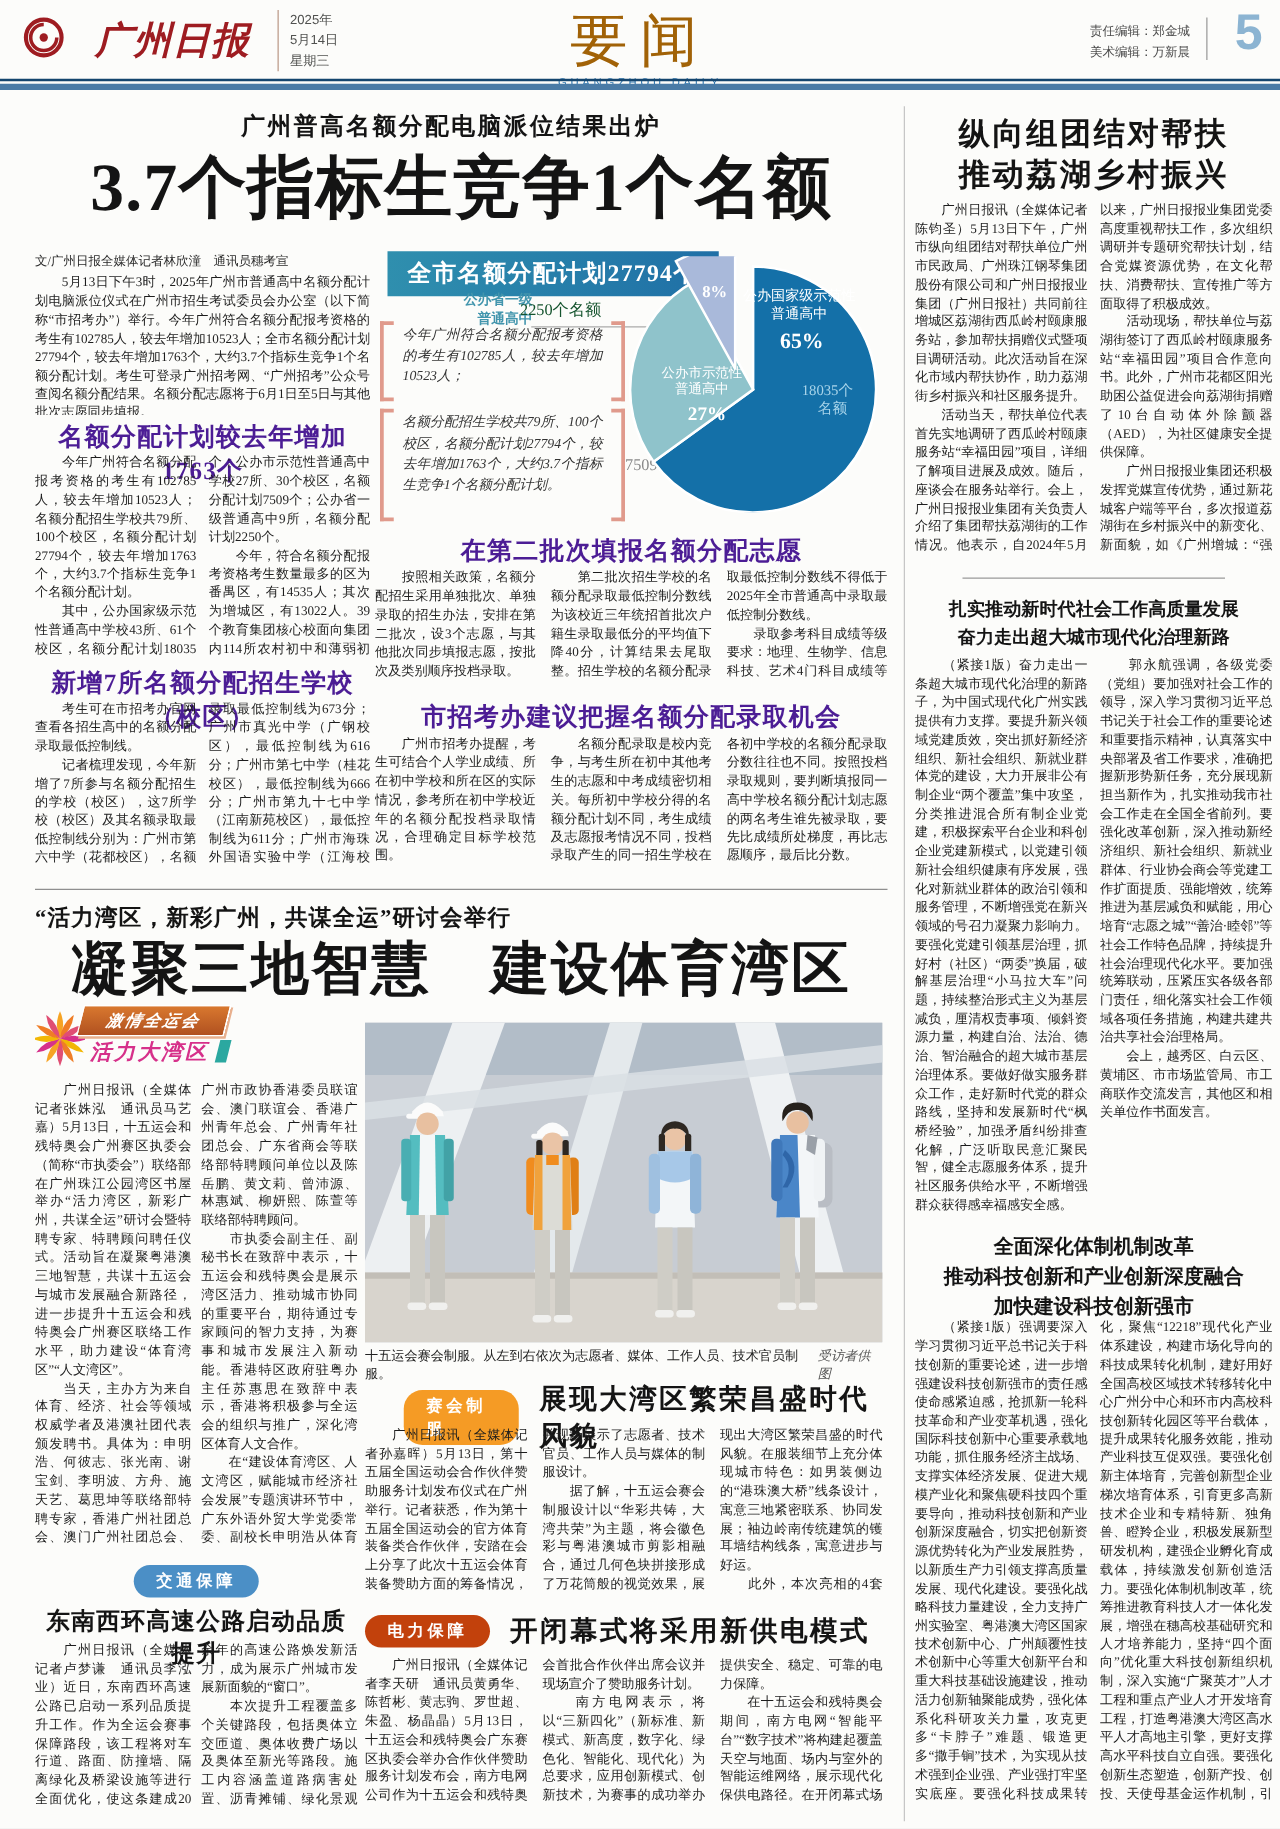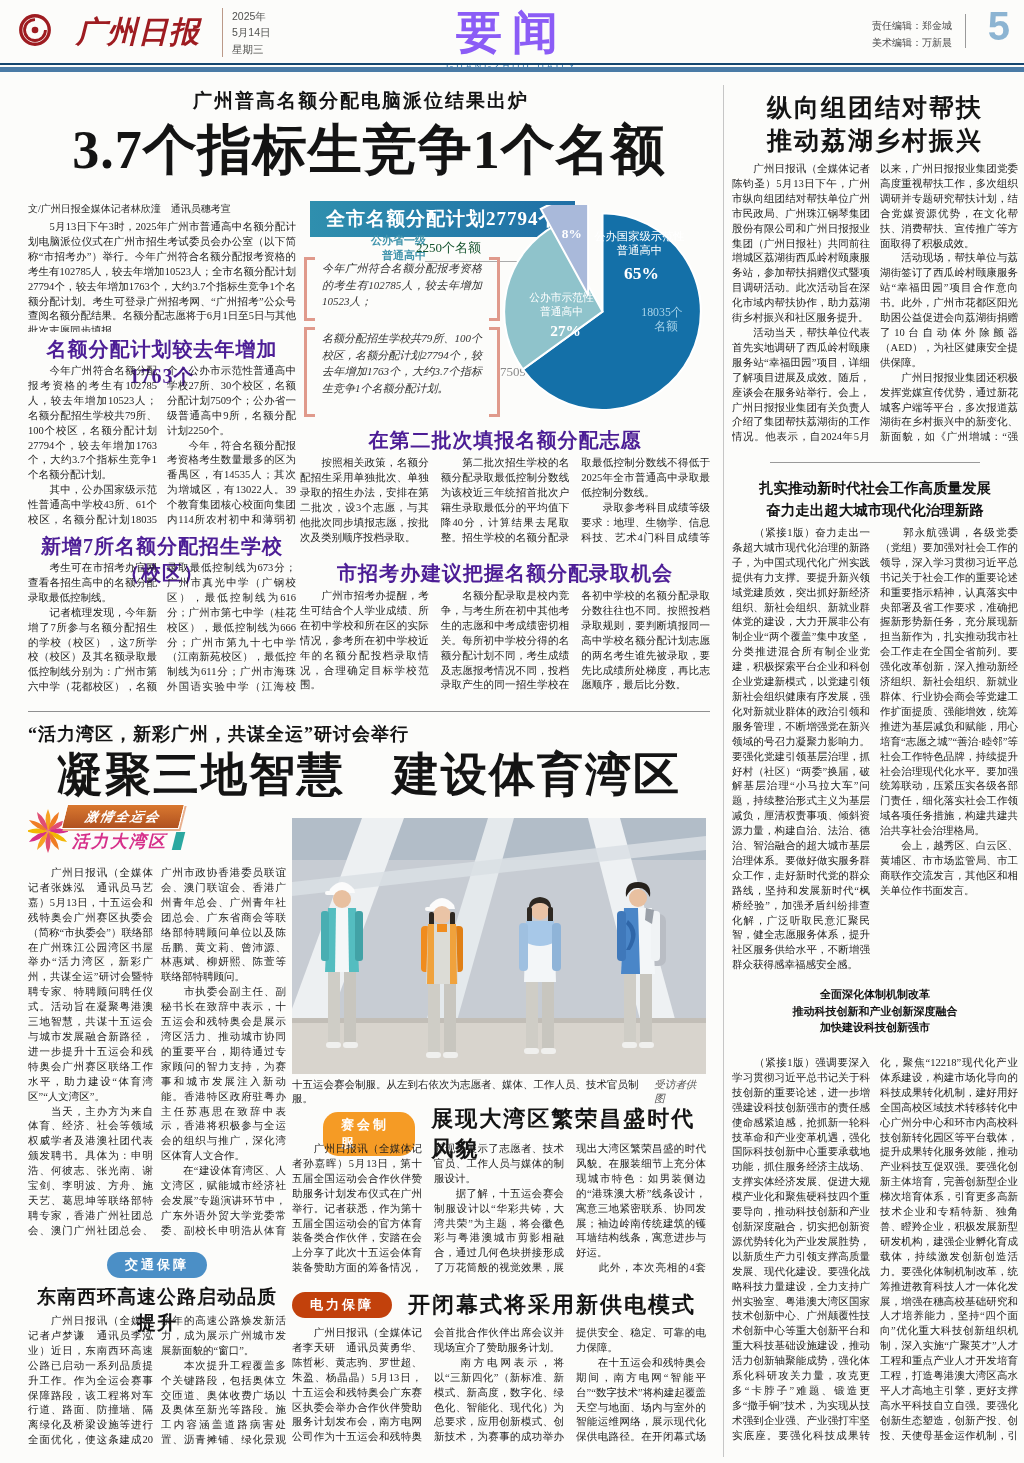--- a/index.html
+++ b/index.html
@@ -4,22 +4,22 @@
 <style>
   html,body{margin:0;padding:0;background:#e9e9e9;}
   .page{position:relative;width:1024px;height:1463px;margin:0 auto;background:#fcfcfa;
         font-family:"Liberation Serif","DejaVu Serif",serif;color:#141414;overflow:hidden;}
   .abs{position:absolute;}
   
   .masthead{left:16px;top:8px;display:flex;align-items:center;gap:22px;}
   .paper-name{font-size:30px;font-weight:bold;font-style:italic;color:#9e1c21;letter-spacing:1px;}
   .date-block{border-left:1px solid #b98; padding-left:9px;font-size:10.5px;color:#50514f;
               line-height:1.55;font-family:"Liberation Sans",sans-serif;}
-  .section-title{left:312px;top:2px;width:400px;text-align:center;font-size:46px;font-weight:bold;
-                 color:#8b5cf6;letter-spacing:10px;}
+  .section-title{left:312px;top:2px;width:400px;text-align:center;font-size:46px;font-weight:normal;
+                 color:#a16207;letter-spacing:10px;}
   .section-sub{left:362px;top:53px;width:300px;display:flex;align-items:center;gap:8px;color:#2b74ad;flex-direction:column;}
   .section-sub .rule{flex:1;height:1px;background:#2b74ad;}
   .section-sub .txt{font-size:9px;letter-spacing:3px;font-family:"Liberation Sans",sans-serif;}
   .editors{right:72px;top:17px;font-size:10px;color:#4a4a4a;line-height:1.7;
            font-family:"Liberation Sans",sans-serif;text-align:left;}
   .ed-sep{right:58px;top:14px;width:1px;height:34px;background:#9a9a9a;}
   .page-num{right:14px;top:4px;font-size:40px;font-weight:bold;color:#8cb4d2;
             font-family:"Liberation Sans",sans-serif;}
   .rule-dark{left:0;top:63px;width:1024px;height:2px;background:#14456e;}
   .rule-blue{left:0;top:67px;width:1024px;height:5px;background:#4a7ba6;}
@@ -76,21 +76,21 @@
   .badge-power{background:#c2410c;}
   .badge-traffic{background:#4b8fc6;}
   .sec-row{display:flex;align-items:center;gap:16px;}
   .sec-row .sec-title{font-size:22px;font-weight:bold;letter-spacing:2px;}
   .traffic-title{font-size:19px;font-weight:bold;text-align:center;letter-spacing:1px;}
   
   .ra1-title{left:732px;top:92px;width:286px;text-align:center;font-size:25px;font-weight:bold;
              line-height:1.3;letter-spacing:2px;}
   .ra-div{left:770px;top:462px;width:210px;height:1px;background:#999;}
   .ra2-title{left:732px;top:478px;width:286px;text-align:center;font-size:14.5px;font-weight:bold;line-height:1.5;}
-  .ra3-title{left:732px;top:986px;width:286px;text-align:center;font-size:11px;font-weight:bold;line-height:1.5;}
+  .ra3-title{left:732px;top:986px;width:286px;text-align:center;font-size:16px;font-weight:bold;line-height:1.5;}
 </style>
 </head>
 <body>
 
 <div class="page">
 
   <div class="abs masthead">
     <span>
       <svg width="38" height="38" viewBox="0 0 40 40">
         <circle cx="20" cy="20" r="15" fill="none" stroke="#9e1c21" stroke-width="3.5"></circle>

